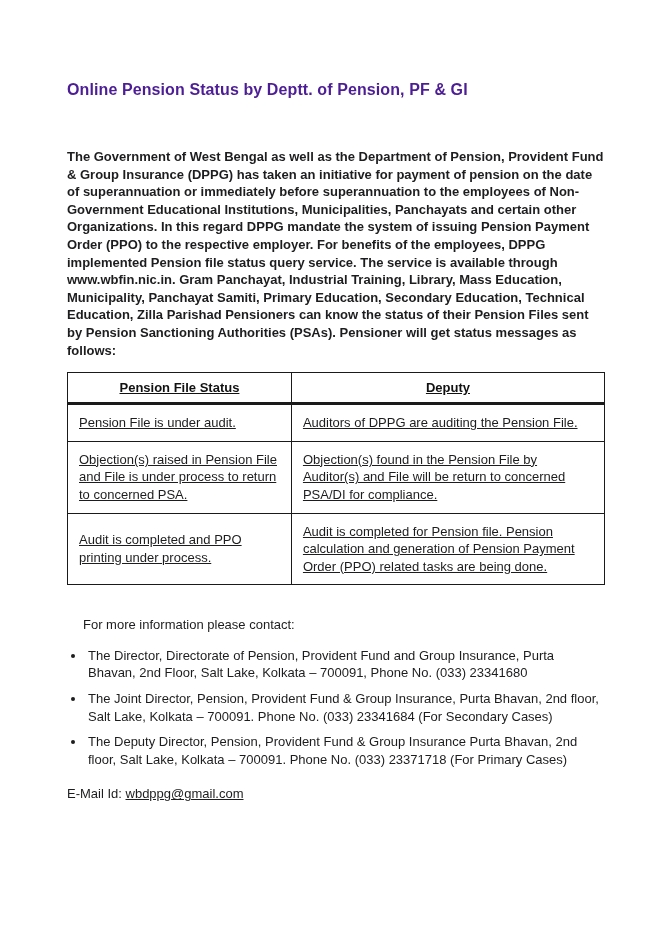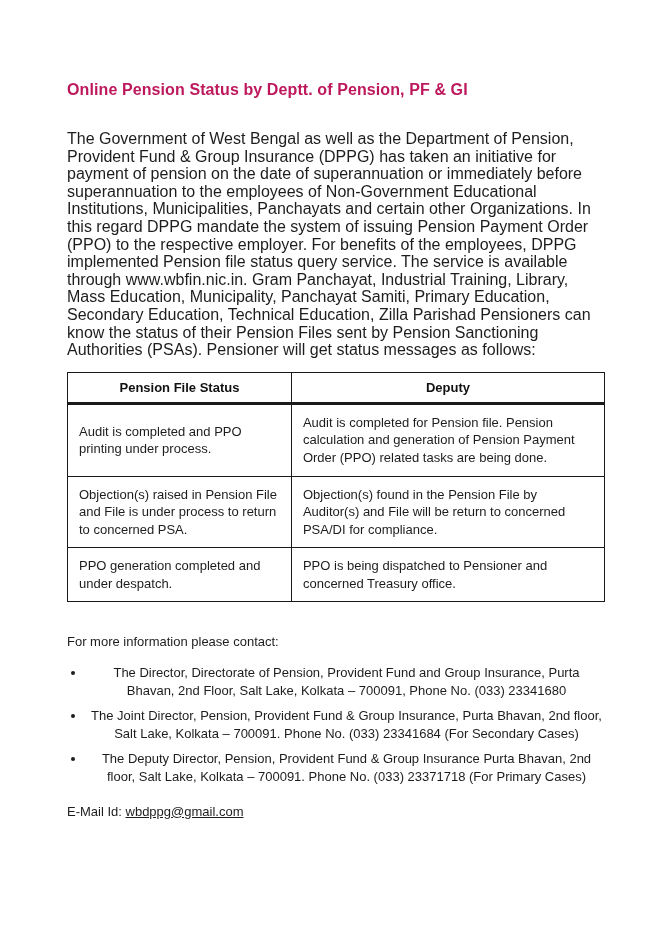--- a/index.html
+++ b/index.html
@@ -17,68 +17,69 @@
   }
   .page {
     width: 672px;
     height: 950px;
     padding: 81px 67px 20px 67px;
   }
   .doc-title {
     font-size: 16px;
     font-weight: bold;
     margin: 0;
-    color: #be185d;
+    color: #4c1d95;
     letter-spacing: 0.1px;
   }
   .intro {
-    margin: 31px 0 0 0;
-    font-size: 16px;
+    margin: 49px 0 0 0;
+    font-size: 13px;
     line-height: 17.6px;
+    font-weight: bold;
   }
   table.status-table {
     width: 100%;
     border-collapse: collapse;
     margin-top: 13px;
     table-layout: fixed;
   }
   table.status-table th,
   table.status-table td {
     border: 1px solid #1a1a1a;
     font-size: 13px;
     vertical-align: middle;
+    text-decoration: underline;
   }
   table.status-table th {
     font-weight: bold;
     text-align: center;
     padding: 7px 6px;
     border-bottom: 3px solid #1a1a1a;
     color: #111111;
   }
   table.status-table td {
     padding: 9px 11px;
     line-height: 17.6px;
   }
   col.c-status { width: 41.7%; }
   col.c-meaning { width: 58.3%; }
   .contact-heading {
-    margin: 31px 0 0 0;
+    margin: 31px 0 0 16px;
     font-size: 13px;
     line-height: 17.6px;
   }
   ul.contact-list {
     margin: 13px 0 0 0;
     padding-left: 19px;
     font-size: 13px;
   }
   ul.contact-list li {
     margin: 4px 0 8px 0;
     line-height: 17.6px;
     padding-left: 2px;
-    text-align: center;
   }
   .email-line {
     margin: 17px 0 0 0;
     font-size: 13px;
     line-height: 17.6px;
   }
   .email-link {
     color: #1d1d1f;
     text-decoration: underline;
     cursor: pointer;
@@ -99,30 +100,30 @@
       <col class="c-meaning">
     </colgroup>
     <thead>
       <tr>
         <th>Pension File Status</th>
         <th>Deputy</th>
       </tr>
     </thead>
     <tbody>
       <tr>
-        <td>Audit is completed and PPO printing under process.</td>
-        <td>Audit is completed for Pension file. Pension calculation and generation of Pension Payment Order (PPO) related tasks are being done.</td>
+        <td>Pension File is under audit.</td>
+        <td>Auditors of DPPG are auditing the Pension File.</td>
       </tr>
       <tr>
         <td>Objection(s) raised in Pension File and File is under process to return to concerned PSA.</td>
         <td>Objection(s) found in the Pension File by Auditor(s) and File will be return to concerned PSA/DI for compliance.</td>
       </tr>
       <tr>
-        <td>PPO generation completed and under despatch.</td>
-        <td>PPO is being dispatched to Pensioner and concerned Treasury office.</td>
+        <td>Audit is completed and PPO printing under process.</td>
+        <td>Audit is completed for Pension file. Pension calculation and generation of Pension Payment Order (PPO) related tasks are being done.</td>
       </tr>
     </tbody>
   </table>
 
   <p class="contact-heading">For more information please contact:</p>
 
   <ul class="contact-list">
     <li>The Director, Directorate of Pension, Provident Fund and Group Insurance, Purta Bhavan, 2nd Floor, Salt Lake, Kolkata – 700091, Phone No. (033) 23341680</li>
     <li>The Joint Director, Pension, Provident Fund &amp; Group Insurance, Purta Bhavan, 2nd floor, Salt Lake, Kolkata – 700091. Phone No. (033) 23341684 (For Secondary Cases)</li>
     <li>The Deputy Director, Pension, Provident Fund &amp; Group Insurance Purta Bhavan, 2nd floor, Salt Lake, Kolkata – 700091. Phone No. (033) 23371718 (For Primary Cases)</li>

